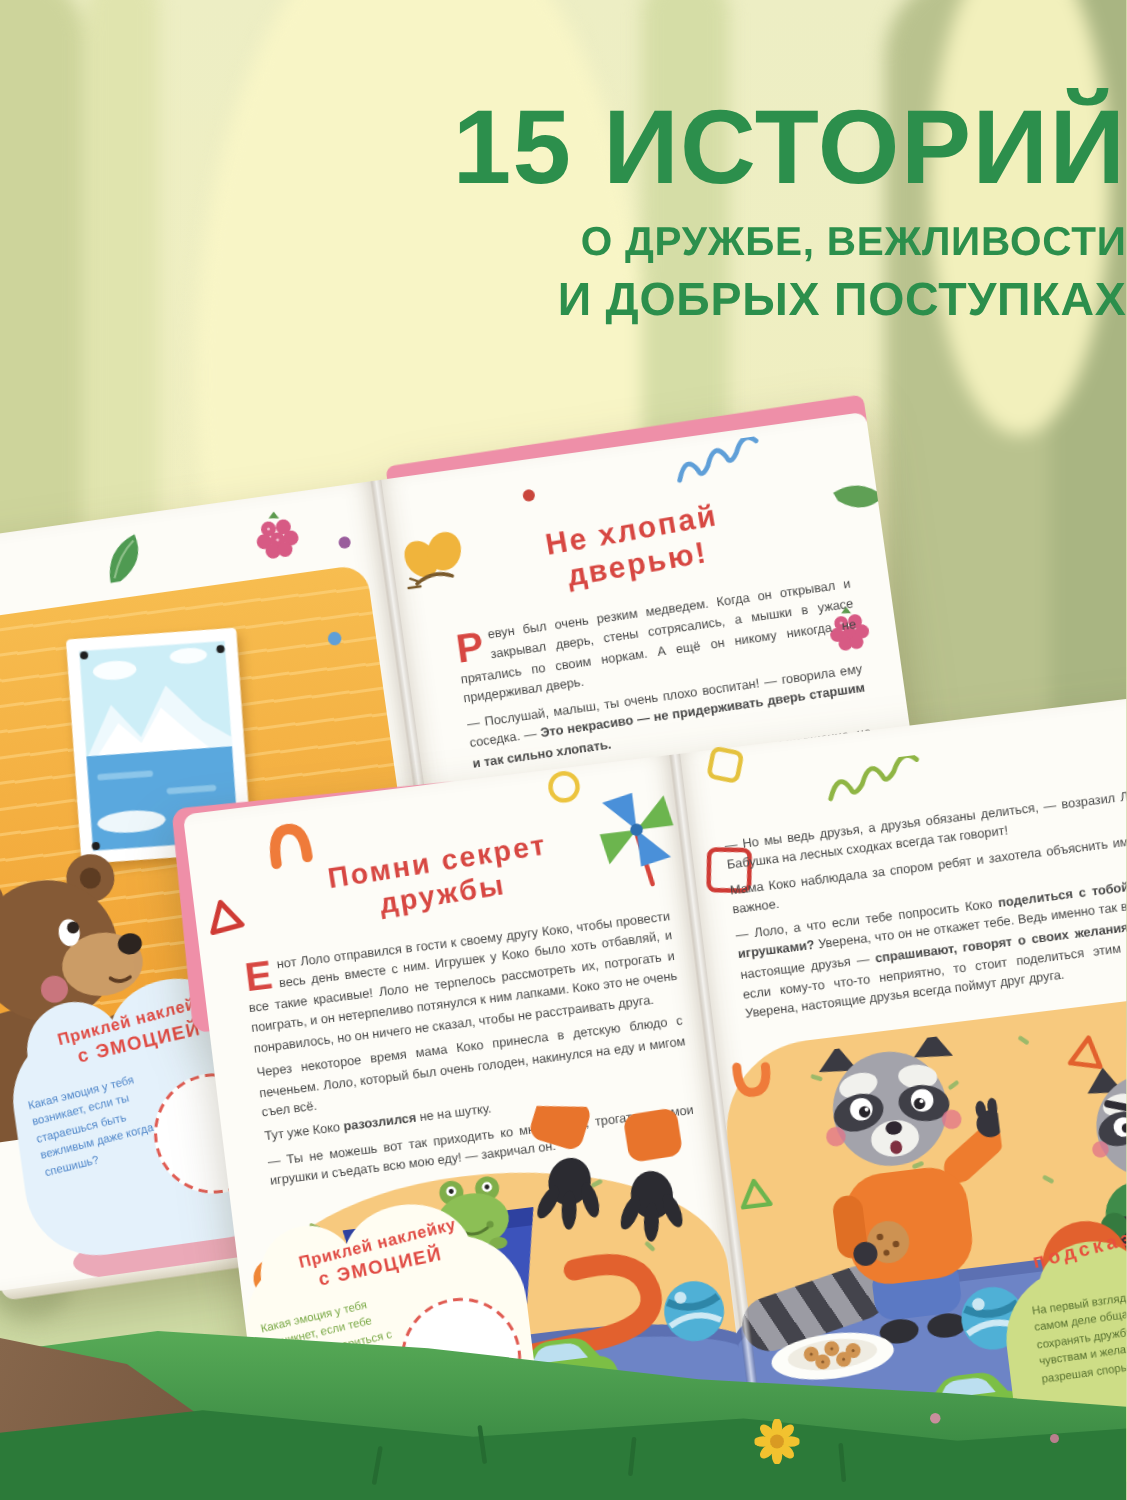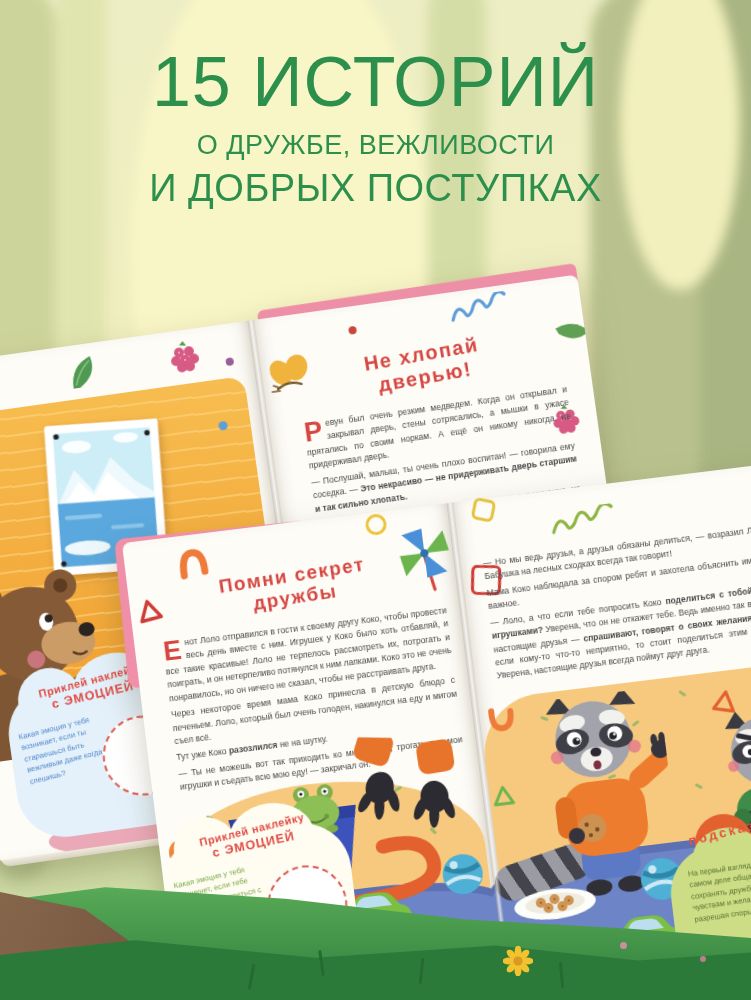--- a/index.html
+++ b/index.html
@@ -3,24 +3,24 @@
 <meta charset="utf-8">
 <style>
   html,body{margin:0;padding:0;background:#dfe3b6;}
   #stage{position:relative;width:751px;height:1000px;overflow:hidden;
     font-family:"Liberation Sans",sans-serif;background:linear-gradient(180deg,#edeec4 0%,#f1efbf 45%,#dfe6b1 72%,#cfdca6 85%);}
   
   .bg{position:absolute;inset:0;filter:blur(6px);}
   .trunk{position:absolute;top:-20px;border-radius:60px;}
   .glow{position:absolute;border-radius:50%;}
   
-  .headline{position:absolute;top:46px;left:0;width:100%;text-align:center;z-index:1;color:#2c8f4c;font-weight:normal;}
+  .headline{position:absolute;top:62px;left:0;width:100%;text-align:right;z-index:1;color:#2c8f4c;font-weight:bold;}
   .h1{font-size:70px;line-height:1.04;letter-spacing:1px;}
   .h2{font-size:27px;line-height:1.25;margin-top:10px;letter-spacing:.5px;}
-  .h3{font-size:38px;line-height:1.25;margin-top:2px;letter-spacing:.5px;}
+  .h3{font-size:31px;line-height:1.25;margin-top:2px;letter-spacing:.5px;}
   
   .spread{position:absolute;filter:drop-shadow(0 14px 16px rgba(80,70,30,.28));}
   .spread.top{left:-45px;top:318px;width:660px;height:500px;transform:rotate(-8deg);z-index:2;}
   .spread.bottom{left:148px;top:500px;width:680px;height:470px;transform:rotate(-7deg);z-index:3;}
   .page{position:absolute;top:0;bottom:0;background:#fdfcf7;}
   .page.pl{left:0;width:330px;border-radius:8px 0 0 8px;overflow:hidden;
     box-shadow:inset -14px 0 18px -12px rgba(90,70,40,.35);}
   .page.pr{left:330px;width:330px;border-radius:0 8px 8px 0;overflow:hidden;
     box-shadow:inset 14px 0 18px -12px rgba(90,70,40,.3);}
   .spread.bottom .page.pr{width:350px;overflow:visible;}

